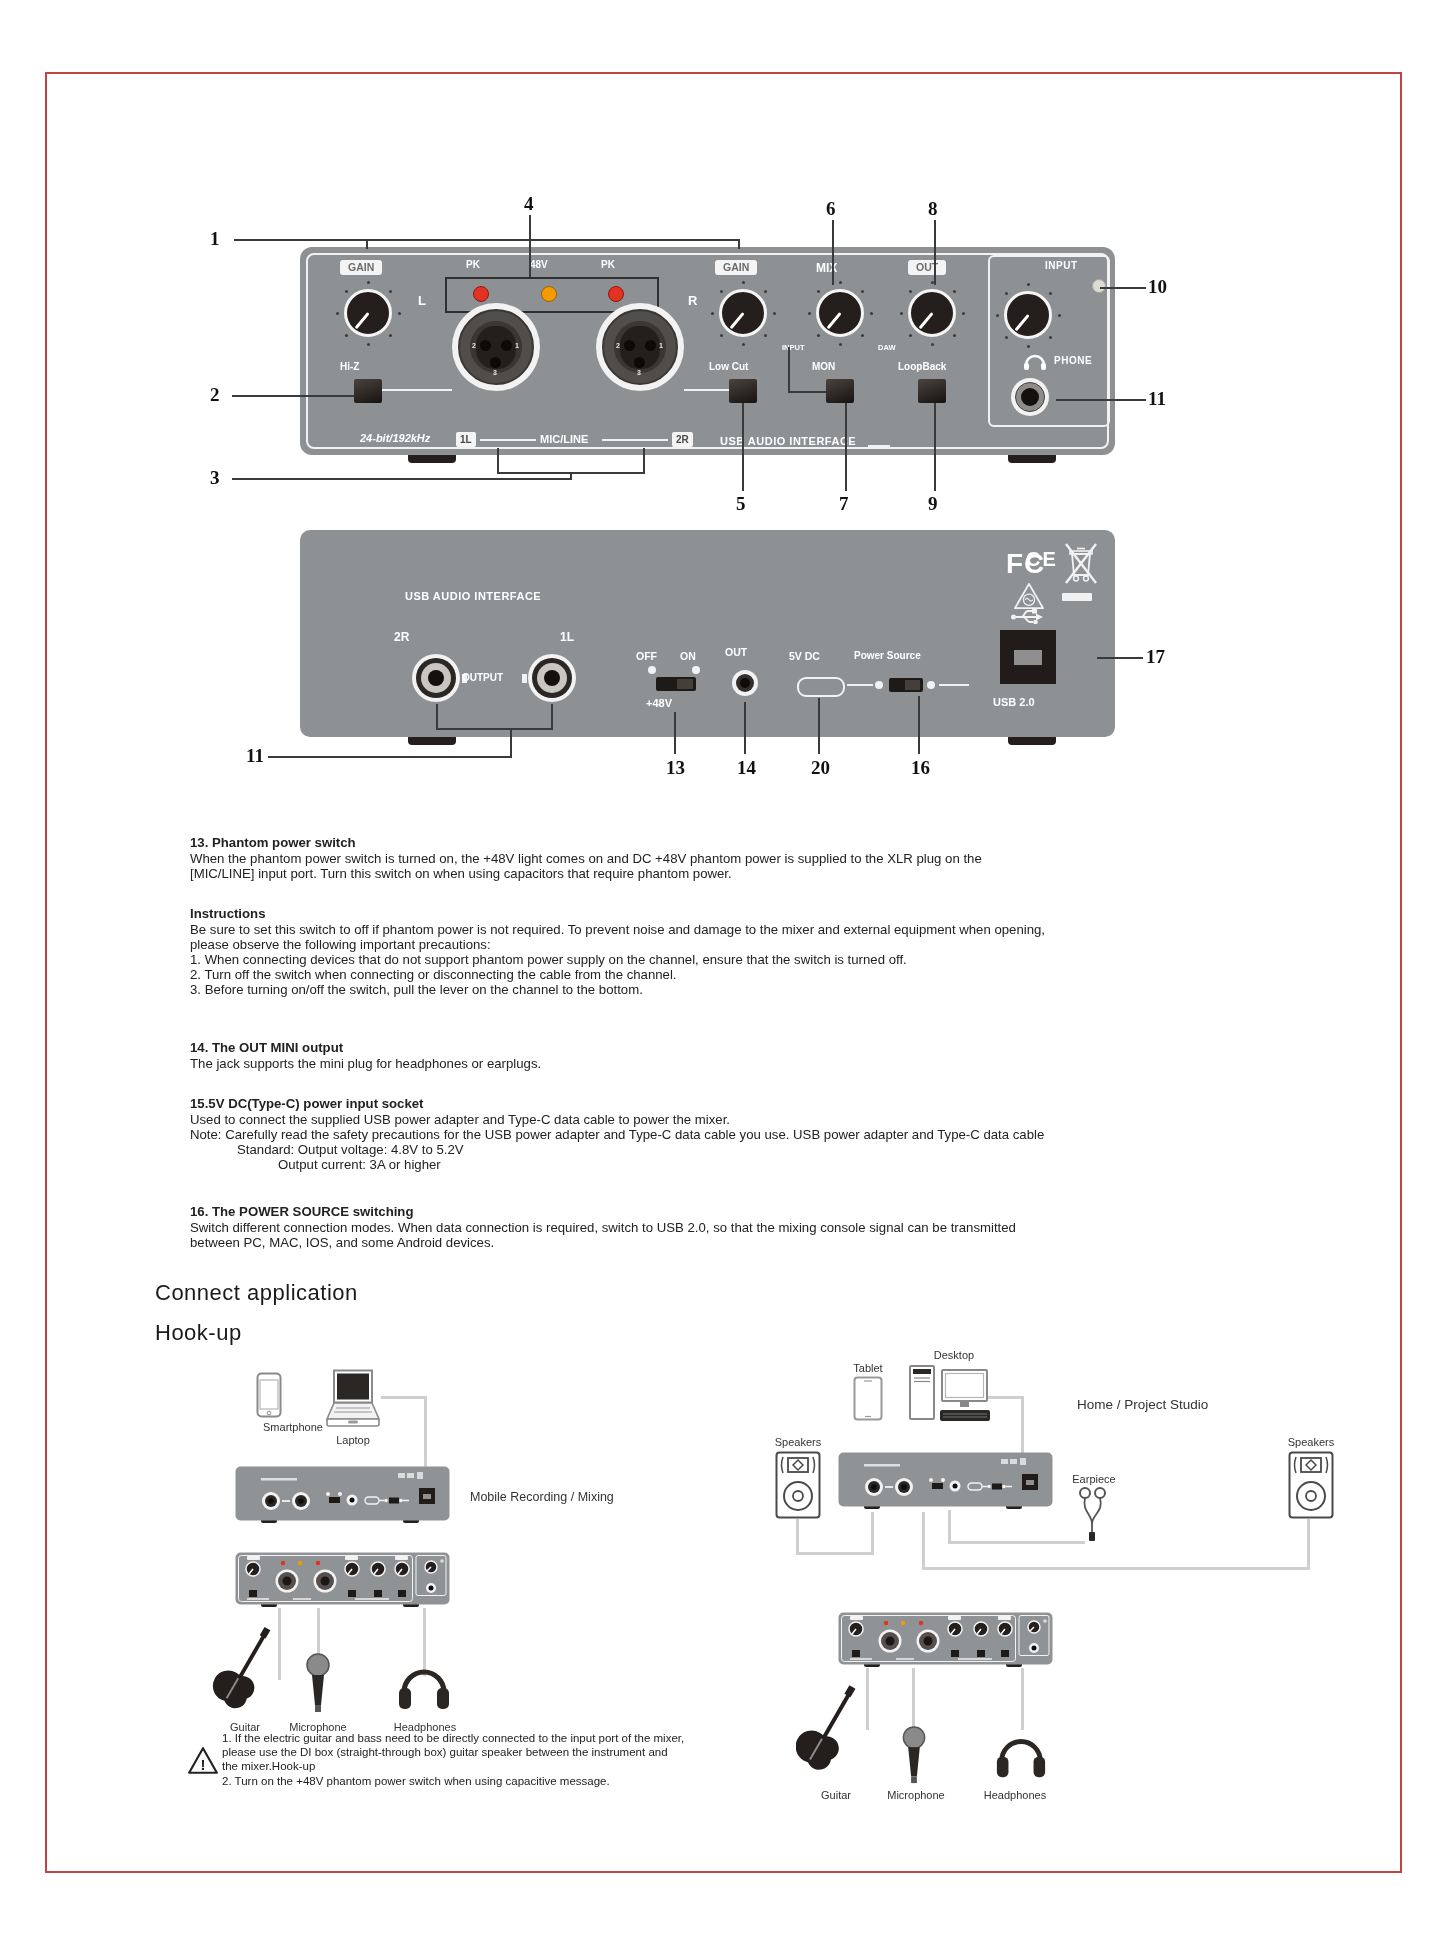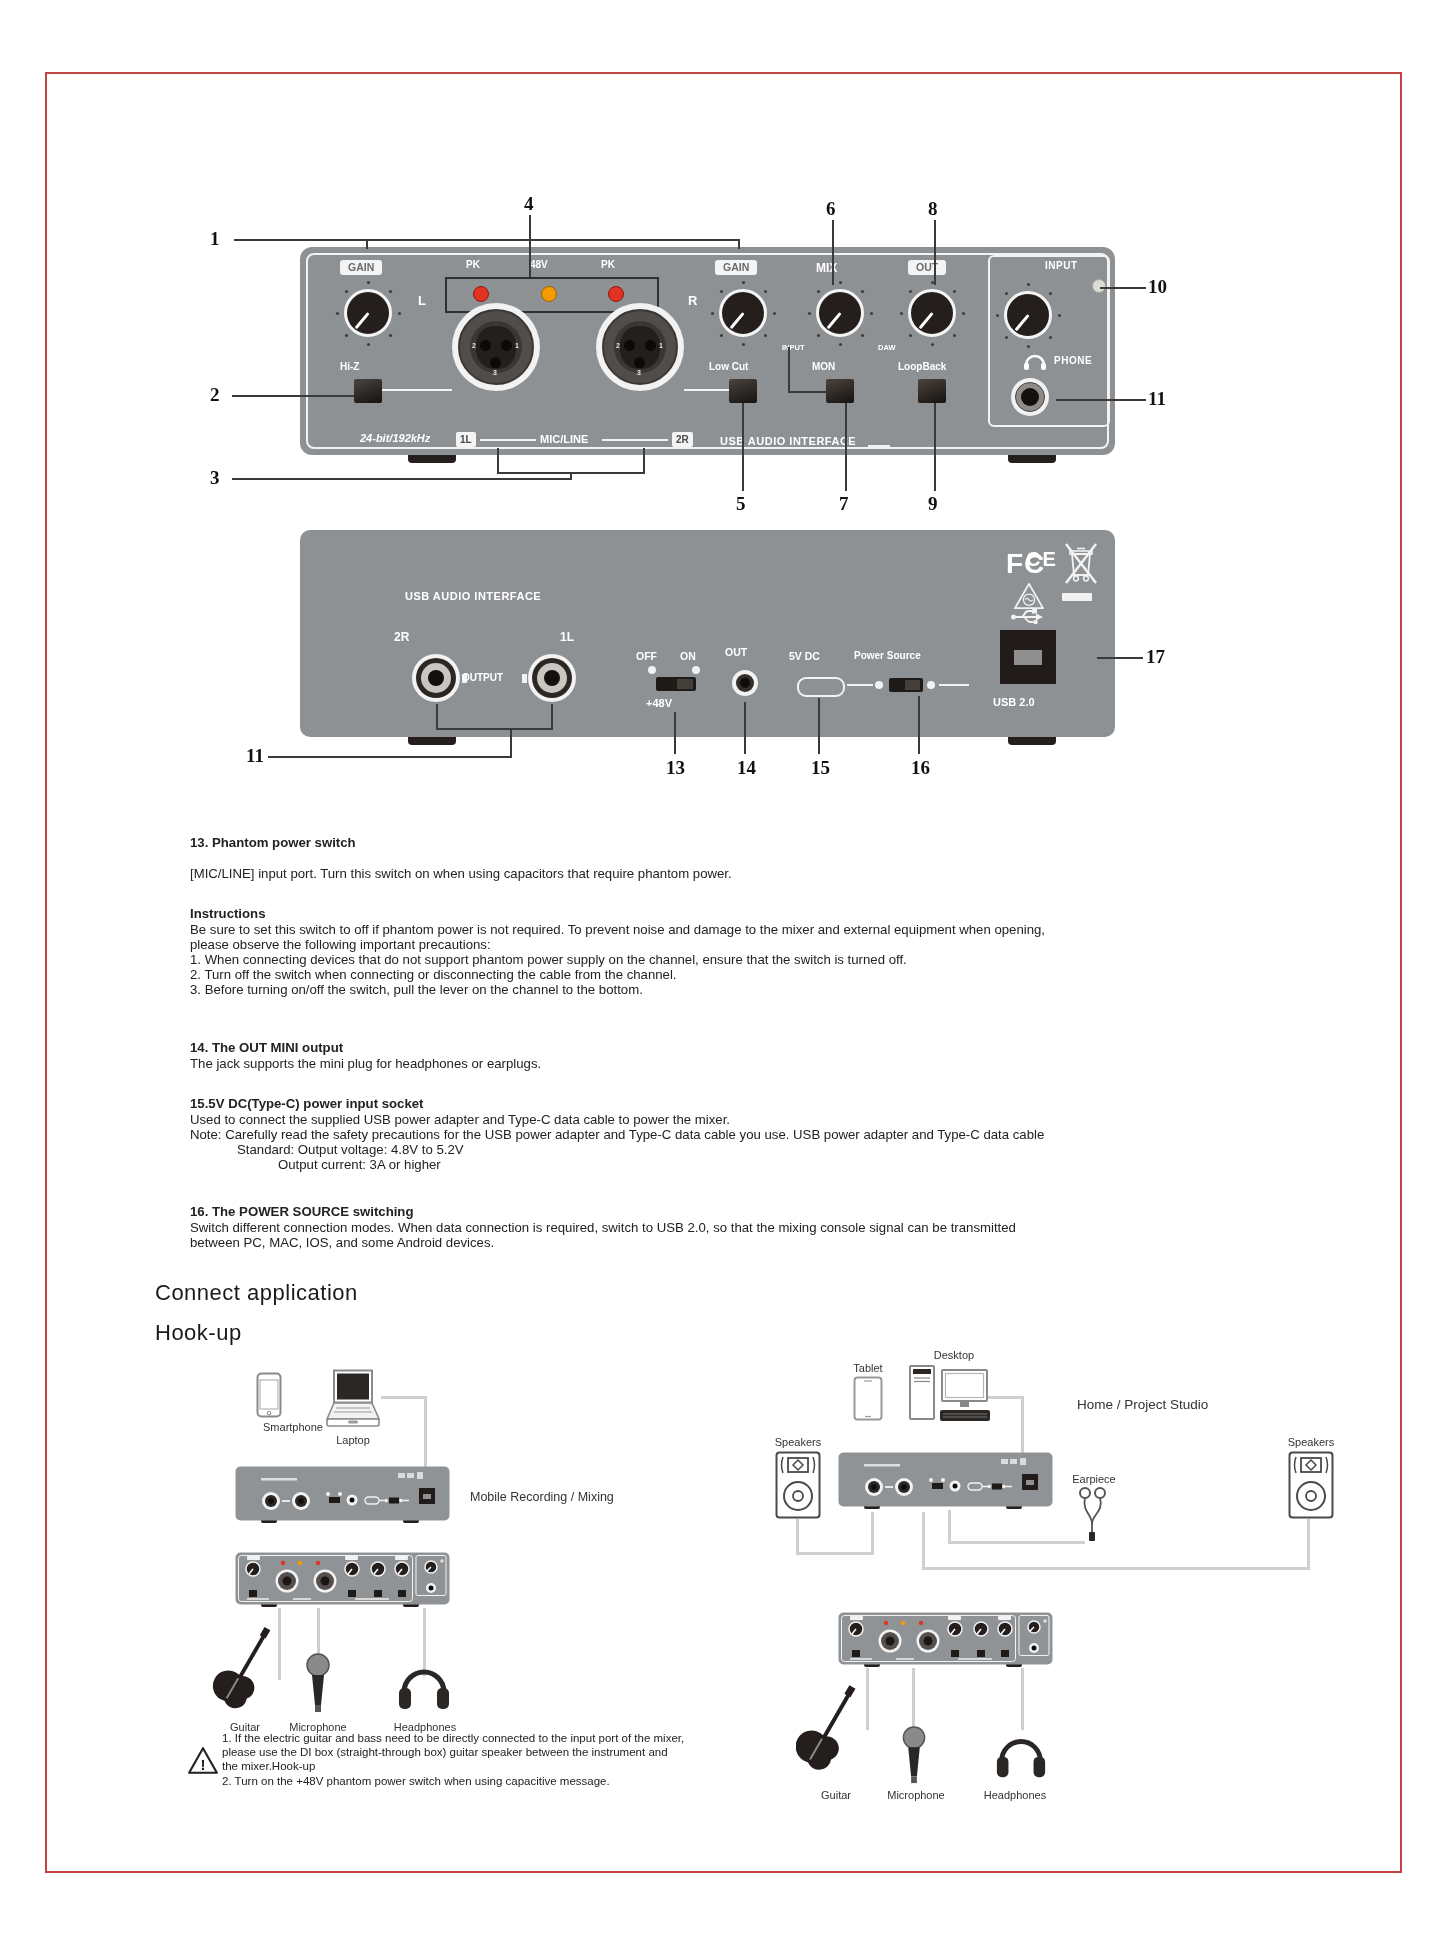--- a/index.html
+++ b/index.html
@@ -460,26 +460,27 @@
   <div class="num" style="left:246px;top:746px">11</div>
   <div class="ln" style="left:436px;top:704px;width:2px;height:26px"></div>
   <div class="ln" style="left:551px;top:704px;width:2px;height:26px"></div>
   <div class="ln" style="left:436px;top:728px;width:117px;height:2px"></div>
   <div class="ln" style="left:510px;top:728px;width:2px;height:30px"></div>
   <div class="ln" style="left:268px;top:756px;width:244px;height:2px"></div>
   <div class="num" style="left:666px;top:758px">13</div>
   <div class="ln" style="left:674px;top:712px;width:2px;height:42px"></div>
   <div class="num" style="left:737px;top:758px">14</div>
   <div class="ln" style="left:744px;top:702px;width:2px;height:52px"></div>
-  <div class="num" style="left:811px;top:758px">15</div>
+  <div class="num" style="left:811px;top:758px">20</div>
   <div class="ln" style="left:818px;top:698px;width:2px;height:56px"></div>
   <div class="num" style="left:911px;top:758px">16</div>
   <div class="ln" style="left:918px;top:696px;width:2px;height:58px"></div>
 
   <div class="sec h" style="top:835px">13. Phantom power switch</div>
+  <div class="sec" style="top:851px">When the phantom power switch is turned on, the +48V light comes on and DC +48V phantom power is supplied to the XLR plug on the</div>
   <div class="sec" style="top:866px">[MIC/LINE] input port. Turn this switch on when using capacitors that require phantom power.</div>
 
   <div class="sec h" style="top:906px">Instructions</div>
   <div class="sec" style="top:922px">Be sure to set this switch to off if phantom power is not required. To prevent noise and damage to the mixer and external equipment when opening,</div>
   <div class="sec" style="top:937px">please observe the following important precautions:</div>
   <div class="sec" style="top:952px">1. When connecting devices that do not support phantom power supply on the channel, ensure that the switch is turned off.</div>
   <div class="sec" style="top:967px">2. Turn off the switch when connecting or disconnecting the cable from the channel.</div>
   <div class="sec" style="top:982px">3. Before turning on/off the switch, pull the lever on the channel to the bottom.</div>
 
   <div class="sec h" style="top:1040px">14. The OUT MINI output</div>

